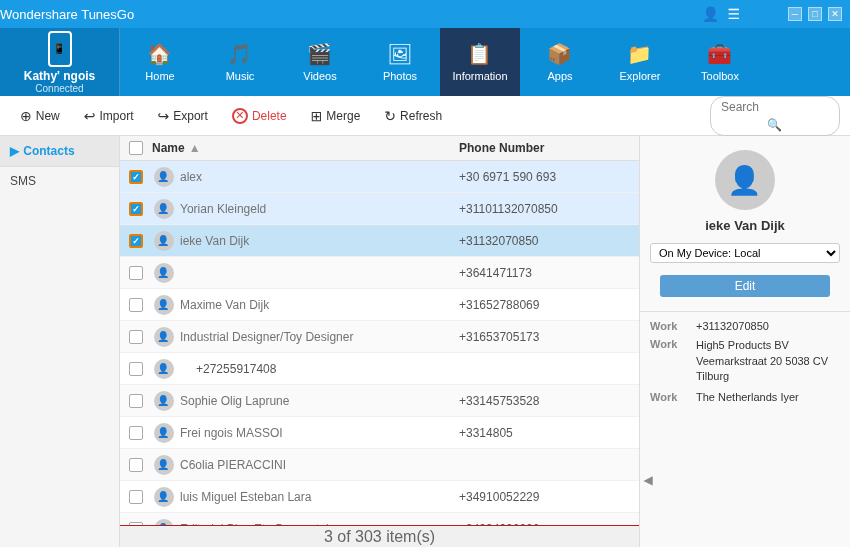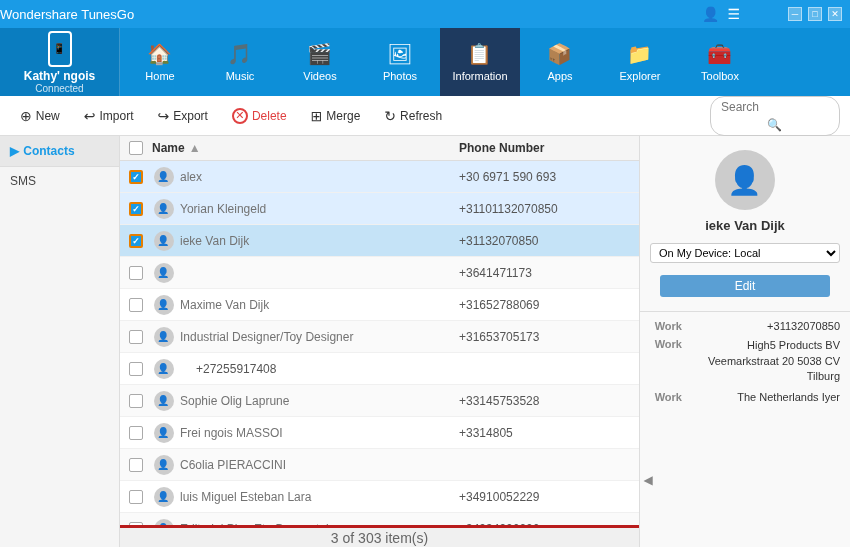--- a/index.html
+++ b/index.html
@@ -330,21 +330,20 @@
     .detail-separator {
       height: 1px;
       background: #ddd;
       margin: 6px 0;
     }
     .detail-field {
       display: flex;
       padding: 3px 10px;
       font-size: 11px;
       gap: 14px;
-      text-align: right;
     }
     .detail-field-label {
       color: #888;
       min-width: 32px;
       font-weight: bold;
     }
     .detail-field-value {
       color: #333;
       flex: 1;
     }
@@ -355,26 +354,26 @@
       align-items: center;
       justify-content: center;
       color: #888;
       font-size: 12px;
       margin-top: 8px;
     }
 
     
     .status-bar {
       background: #f0f0f0;
-      border-top: 3px solid #b91c1c;
+      border-top: 1px solid #b91c1c;
       height: 22px;
       display: flex;
       align-items: center;
       justify-content: center;
-      font-size: 14px;
+      font-size: 16px;
       color: #666;
     }
 
     
     .iphone-icon {
       width: 24px; height: 36px;
       border: 2px solid white;
       border-radius: 4px;
       display: flex;
       align-items: center;

